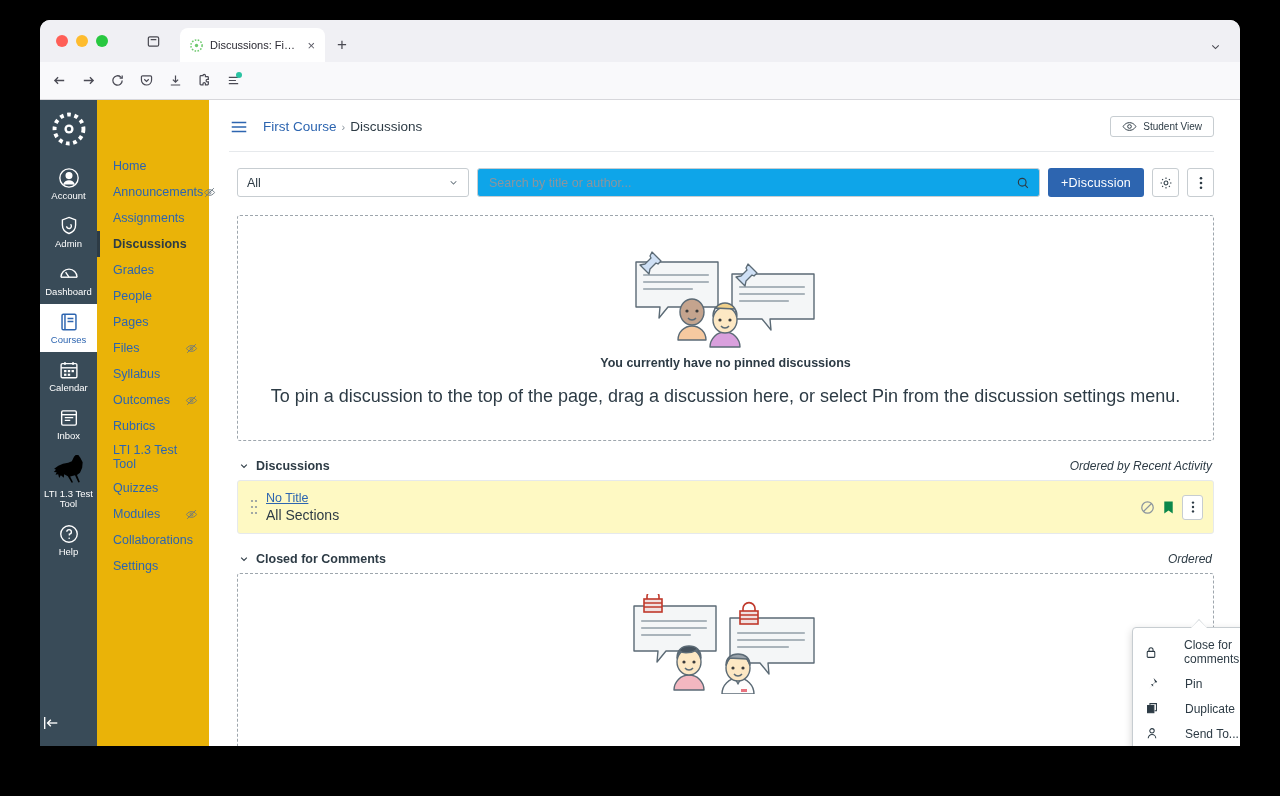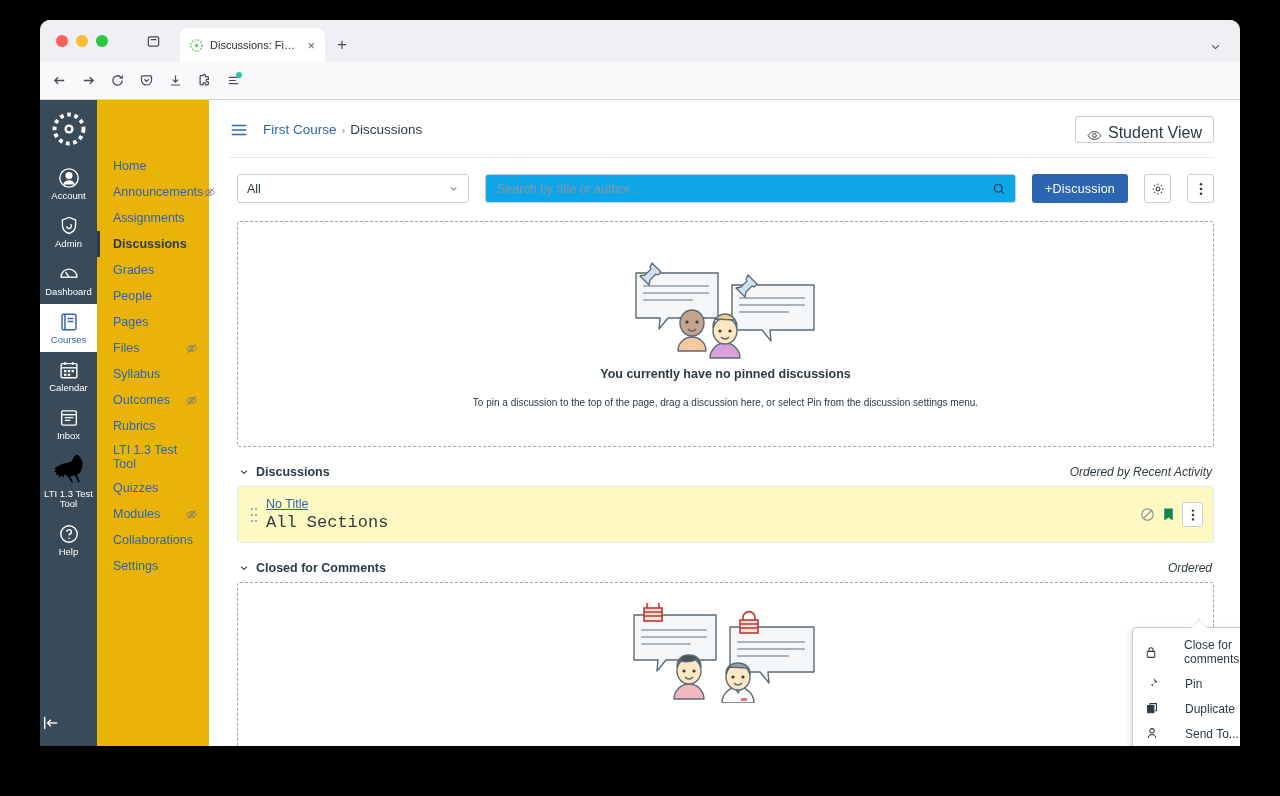--- a/index.html
+++ b/index.html
@@ -91,27 +91,27 @@
   .cn-eye { color:#6b7780; flex:0 0 14px; display:flex; }
 
   .content { flex:1; position:relative; padding:0 18px 0 10px; overflow:hidden; }
 
   .topbar { display:flex; align-items:center; padding:16px 0 0 10px; }
   .hamburger { color:#2D65B0; margin-right:14px; display:flex; }
   .crumbs { font-size:13.5px; color:#2D3B45; }
   .crumbs a { color:#2D65B0; text-decoration:none; }
   .crumbs .sep { color:#8b959e; margin:0 5px; font-size:11px; }
   .studentview {
-    margin-left:auto; margin-right:8px; height:27px; border:1px solid #c7cdd1;
-    border-radius:3px; background:#fff; display:flex; align-items:flex-end; gap:6px;
-    padding:0 11px; font-size:16px; color:#2D3B45;
+    margin-left:auto; margin-right:8px; height:21px; border:1px solid #c7cdd1;
+    border-radius:3px; background:#fff; display:flex; align-items:center; gap:6px;
+    padding:0 11px; font-size:10px; color:#2D3B45;
   }
   .divider { height:1px; background:#e6e9ec; margin:14px 8px 0 10px; }
 
-  .toolbar { display:flex; align-items:center; gap:16px; padding:16px 8px 0 18px; }
+  .toolbar { display:flex; align-items:center; gap:8px; padding:16px 8px 0 18px; }
   .select {
     width:232px; height:29px; border:1px solid #c7cdd1; border-radius:3px;
     background:#fff; display:flex; align-items:center; padding:0 9px;
     font-size:12.5px; color:#2D3B45; position:relative;
   }
   .select .chev { margin-left:auto; color:#6b7780; font-size:10px; }
   .searchbox {
     flex:1; height:29px; border:1px solid #c7cdd1; border-radius:3px; background:#0ea5e9;
     display:flex; align-items:center; padding:0 9px; gap:6px;
   }
@@ -137,28 +137,28 @@
   }
   .sec-head .caret { margin-right:7px; color:#2D3B45; font-size:10px; font-weight:400; }
   .sec-head .ordered {
     margin-left:auto; font-style:italic; font-weight:400; font-size:12px; color:#2D3B45;
   }
   .dropzone {
     border:1px dashed #9ea6ad; border-radius:3px; height:226px;
     display:flex; flex-direction:column; align-items:center; justify-content:center;
   }
   .empty-title { font-size:12.5px; font-weight:700; color:#2D3B45; margin-top:6px; }
-  .empty-sub { font-size:10px; color:#2D3B45; margin-top:16px; }
+  .empty-sub { font-size:18px; color:#2D3B45; margin-top:16px; }
 
   .disc-list { border:1px solid #e6e9ec; border-radius:3px; background:#fef9c3; }
   .disc-row { display:flex; align-items:center; padding:10px 10px 10px 8px; min-height:48px; }
   .drag { color:#8b959e; padding:0 8px 0 4px; display:flex; }
   .disc-main { display:flex; flex-direction:column; gap:2px; }
   .disc-title { font-size:12.5px; color:#2D65B0; text-decoration:underline; }
-  .disc-sub { font-size:17px; color:#2D3B45;font-family:Liberation Mono, monospace; }
+  .disc-sub { font-size:14px; color:#2D3B45; }
   .disc-actions { margin-left:auto; display:flex; align-items:center; gap:8px; position:relative; }
   .kebab-active {
     width:21px;height:25px; border:1px solid #c7cdd1; border-radius:3px; background:#fff;
     display:flex; align-items:center; justify-content:center; color:#2D3B45;
   }
 
   
   .menu {
     position:absolute; left:923px; top:527px; width:132px;
     background:#fff; border:1px solid #c7cdd1; border-radius:4px;

